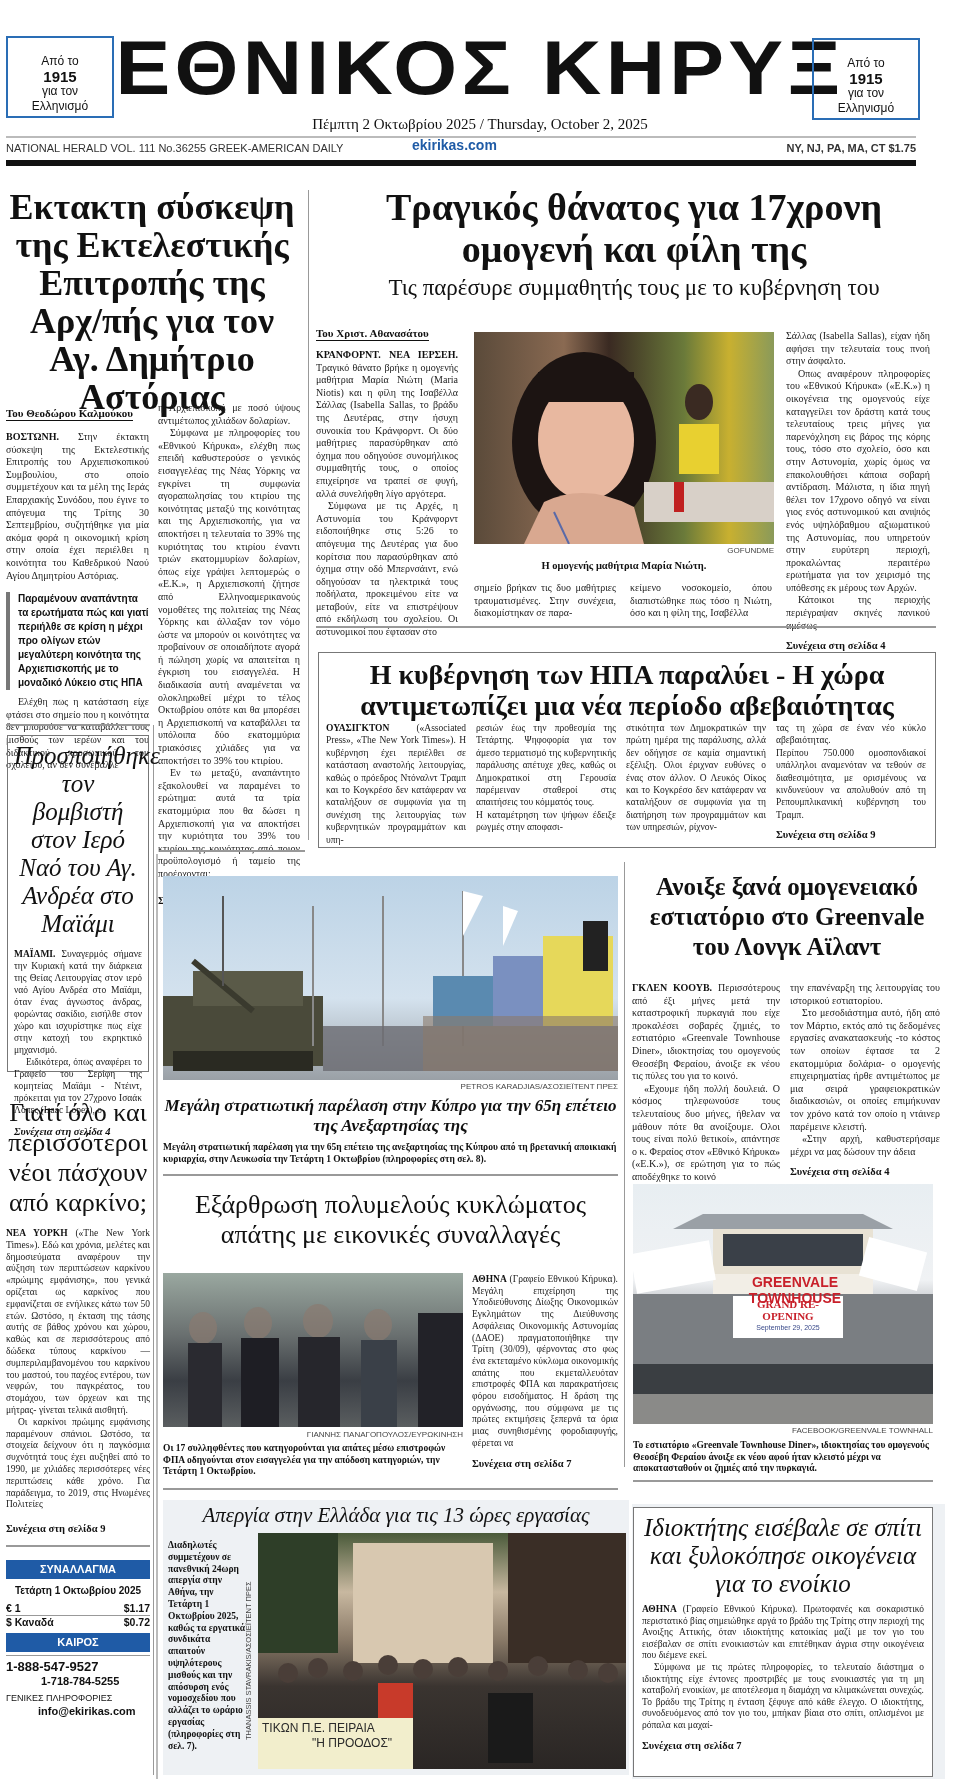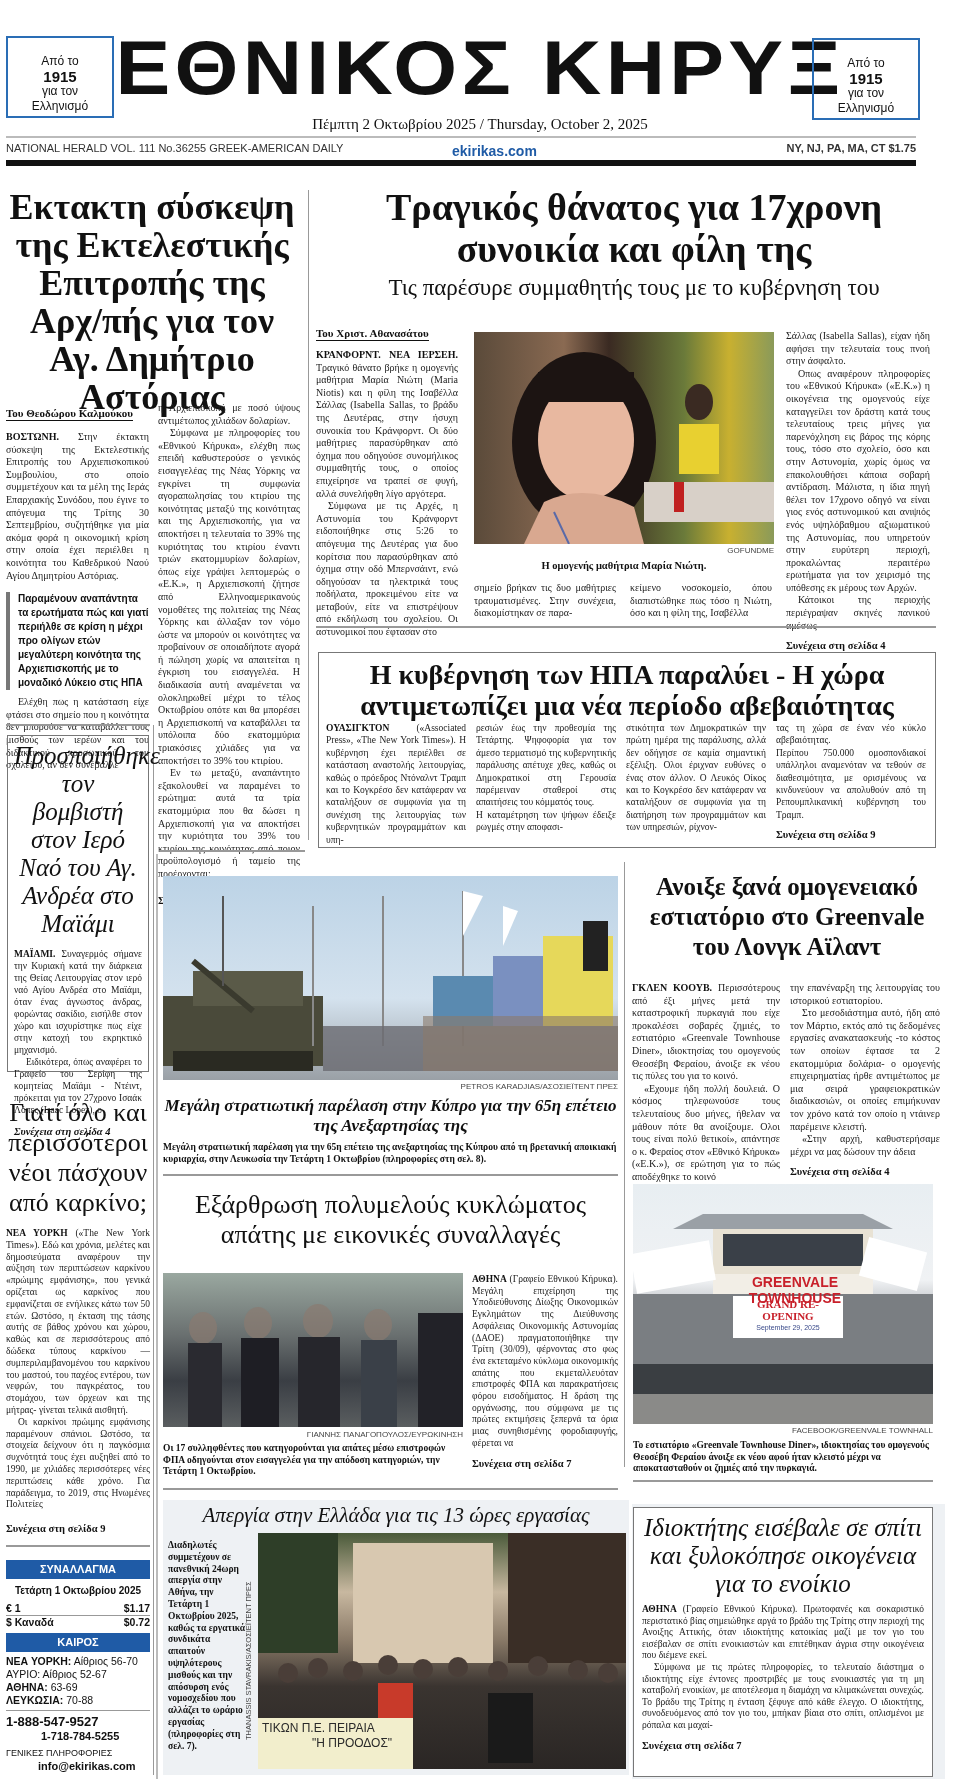--- a/index.html
+++ b/index.html
@@ -51,21 +51,21 @@
 </div>
 <div class="abs ear" style="left:812px;top:38px;">
   <span>Από το</span>
   <b>1915</b>
   <span>για τον</span><br>
   <span>Ελληνισμό</span>
 </div>
 
 <div class="abs rule-thin" style="left:6px;top:136px;width:910px;"></div>
 <div class="abs infobar" style="left:6px;top:142px;">NATIONAL HERALD VOL. 111 No.36255  GREEK-AMERICAN DAILY</div>
-<div class="abs site" style="left:412px;top:143px;margin-left:40px;">ekirikas.com</div>
+<div class="abs site" style="left:412px;top:137px;">ekirikas.com</div>
 <div class="abs infobar" style="right:44px;top:142px;font-weight:bold;">
   <span>NY, NJ, PA, MA, CT</span>
   <b>$1.75</b>
 </div>
 <div class="abs rule-thick" style="left:6px;top:160px;width:910px;"></div>
 
 <div class="abs" style="left:6px;top:188px;width:292px;">
   <div class="hl" style="font-size:36px;line-height:38px;">Εκτακτη σύσκεψη της Εκτελεστικής Επιτροπής της Αρχ/πής για τον Αγ. Δημήτριο Αστόριας</div>
 </div>
 <div class="abs" style="left:6px;top:402px;width:143px;">
@@ -105,36 +105,30 @@
   <div style="text-align:center;font-weight:bold;margin:5px 0;font-size:10px;">Τετάρτη 1 Οκτωβρίου 2025</div>
   <div style="display:flex;justify-content:space-between;font-weight:bold;border-bottom:1px solid #999;">
     <span>€ 1</span>
     <span>$1.17</span>
   </div>
   <div style="display:flex;justify-content:space-between;font-weight:bold;">
     <span>$ Καναδά</span>
     <span>$0.72</span>
   </div>
   <div class="blueband" style="margin-top:4px;">ΚΑΙΡΟΣ</div>
-  <div style="margin-top:3px;">
-    <div><b>ΝΕΑ ΥΟΡΚΗ:</b> <span>Αίθριος 56-70</span></div>
-    <div><span>ΑΥΡΙΟ:</span> <span>Αίθριος 52-67</span></div>
-    <div><b>ΑΘΗΝΑ:</b> <span>63-69</span></div>
-    <div><b>ΛΕΥΚΩΣΙΑ:</b> <span>70-88</span></div>
-  </div>
   <div style="border-top:1px solid #999;margin-top:3px;padding-top:3px;">
     <div style="font-weight:bold;font-size:13px;line-height:15px;">1-888-547-9527</div>
     <div style="font-weight:bold;font-size:11px;line-height:15px;margin-left:35px;">1-718-784-5255</div>
     <div style="font-size:9px;margin-top:3px;">ΓΕΝΙΚΕΣ ΠΛΗΡΟΦΟΡΙΕΣ</div>
     <div style="font-weight:bold;font-size:11px;margin-left:32px;">info@ekirikas.com</div>
   </div>
 </div>
 
 <div class="abs" style="left:316px;top:186px;width:636px;">
-  <div class="hl" style="font-size:38px;line-height:42px;">Τραγικός θάνατος για 17χρονη συνοικία και φίλη της</div>
+  <div class="hl" style="font-size:38px;line-height:42px;">Τραγικός θάνατος για 17χρονη ομογενή και φίλη της</div>
   <div class="hl" style="font-size:23px;line-height:28px;font-weight:normal;margin-top:4px;">Τις παρέσυρε συμμαθητής τους με το κυβέρνηση του</div>
 </div>
 <div class="abs" style="left:316px;top:322px;width:142px;">
   <div class="byline">Του Χριστ. Αθανασάτου</div>
   <p class="body" style="margin-top:8px;"><b>ΚΡΑΝΦΟΡΝΤ. ΝΕΑ ΙΕΡΣΕΗ.</b> <span>Τραγικό θάνατο βρήκε η ομογενής μαθήτρια Μαρία Νιώτη (Maria Niotis) και η φίλη της Ισαβέλλα Σάλλας (Isabella Sallas, το βράδυ της Δευτέρας, στην ήσυχη συνοικία του Κράνφορντ. Οι δύο μαθήτριες παρασύρθηκαν από όχημα που οδηγούσε συνομήλικος συμμαθητής τους, ο οποίος επιχείρησε να τραπεί σε φυγή, αλλά συνελήφθη λίγο αργότερα.</span></p>
   <p class="body" style="text-indent:12px;">Σύμφωνα με τις Αρχές, η Αστυνομία του Κράνφορντ ειδοποιήθηκε στις 5:26 το απόγευμα της Δευτέρας για δυο κορίτσια που παρασύρθηκαν από όχημα στην οδό Μπερνσάιντ, ενώ οδηγούσαν τα ηλεκτρικά τους ποδήλατα, προκειμένου είτε να μεταβούν, είτε να επιστρέψουν από εκδήλωση του σχολείου. Οι αστυνομικοί που έφτασαν στο</p>
 </div>
 <div class="abs photo" style="left:474px;top:332px;width:300px;height:212px;background:linear-gradient(90deg,#5a4a3a 0%,#8a6a52 30%,#3a2a22 45%,#6a7a3a 70%,#c8b030 85%,#8a9a5a 100%);">
   <svg width="300" height="212">
     <ellipse cx="110" cy="110" rx="72" ry="90" fill="#1c1412"></ellipse>

